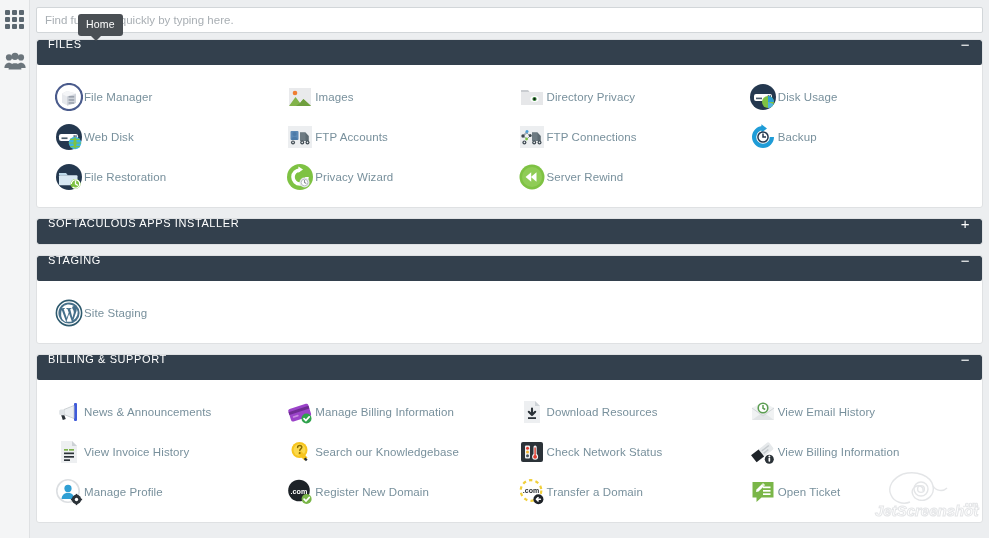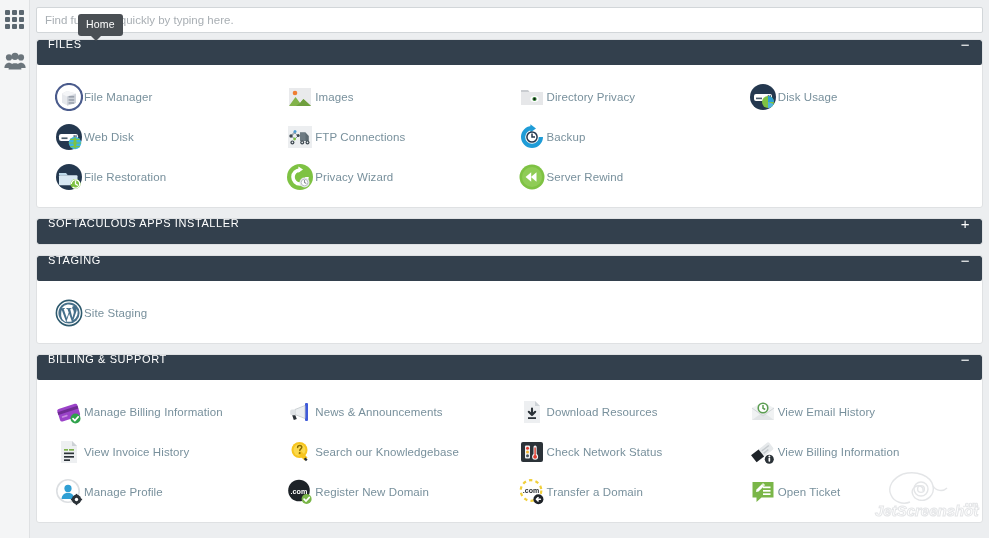--- a/index.html
+++ b/index.html
@@ -213,20 +213,39 @@
                     <rect x="4" y="11" width="19" height="7" rx="2.2" fill="#fff"></rect>
                     <circle cx="19.2" cy="13" r=".85" fill="#24384f"></circle>
                     <circle cx="21" cy="13" r=".85" fill="#24384f"></circle>
                     <rect x="6.5" y="14.4" width="6" height="1.7" fill="#4a5b6b"></rect>
                     <circle cx="20" cy="20" r="6.2" fill="#3eb5e6"></circle>
                     <path d="M20 13.8c2 2 2 10.4 0 12.4-2-2-2-10.4 0-12.4z" fill="#7ec243"></path>
                     <path d="M13.8 20h12.4M15.2 16.4h9.6M15.2 23.6h9.6" stroke="#7ec243" stroke-width="1.1" fill="none"></path>
                   </svg>
                 </span>
                 <span class="lbl">Web Disk</span>
+              </a>
+              <a class="cell">
+                <span class="ico">
+                  <svg viewBox="0 0 28 28">
+                    <rect x="2" y="3" width="24" height="22" fill="#eceef0"></rect>
+                    <rect x="4.5" y="8" width="8" height="9" rx="1" fill="#5b88b5"></rect>
+                    <circle cx="8.5" cy="11" r="2.1" fill="#4b7aa8"></circle>
+                    <path d="M5.4 17c0-2 1.4-3.2 3.1-3.2S11.6 15 11.6 17z" fill="#4b7aa8"></path>
+                    <path d="M14 9.5h5.5l3.3 3.6V18H14z" fill="#5d6a72"></path>
+                    <rect x="14" y="9.5" width="5.5" height="8.5" fill="#6d7a82"></rect>
+                    <circle cx="16.2" cy="19.4" r="2" fill="#3d4850"></circle>
+                    <circle cx="16.2" cy="19.4" r=".8" fill="#eceef0"></circle>
+                    <circle cx="21.5" cy="19.4" r="2" fill="#3d4850"></circle>
+                    <circle cx="21.5" cy="19.4" r=".8" fill="#eceef0"></circle>
+                    <circle cx="7" cy="19.4" r="2" fill="#3d4850"></circle>
+                    <circle cx="7" cy="19.4" r=".8" fill="#eceef0"></circle>
+                  </svg>
+                </span>
+                <span class="lbl">FTP Accounts</span>
               </a>
               <a class="cell">
                 <span class="ico">
                   <svg viewBox="0 0 28 28">
                     <rect x="2" y="3" width="24" height="22" fill="#eceef0"></rect>
                     <g stroke="#8c9aa5" stroke-width="1" fill="none">
                       <path d="M5 13l4-3 3 3-3 3z"></path>
                       <path d="M5 13L9 8M9 10l3 3"></path>
                     </g>
                     <circle cx="5" cy="13" r="1.7" fill="#3d4850"></circle>
@@ -327,42 +346,42 @@
         <div class="panel">
           <div class="panel-head">
             <span class="ttl">BILLING &amp; SUPPORT</span>
             <span class="toggle">−</span>
           </div>
           <div class="panel-body">
             <div class="row">
               <a class="cell">
                 <span class="ico">
                   <svg viewBox="0 0 28 28">
+                    <rect x="19" y="5" width="3" height="18" rx="1" fill="#3f5bd9"></rect>
+                    <path d="M19 7.5l-10 4v5l10 4z" fill="#eceff1"></path>
+                    <path d="M19 7.5l-10 4v5l10 4z" fill="none" stroke="#c3c8cc" stroke-width=".8"></path>
+                    <path d="M9 11.5H5.8a1.6 1.6 0 0 0-1.6 1.6v2.3c0 .9.7 1.6 1.6 1.6H9z" fill="#dfe3e6"></path>
+                    <path d="M6.2 17.2l1.6 4.8 3-1-1.5-3.8z" fill="#2b3238"></path>
+                  </svg>
+                </span>
+                <span class="lbl">News &amp; Announcements</span>
+              </a>
+              <a class="cell">
+                <span class="ico">
+                  <svg viewBox="0 0 28 28">
                     <g transform="rotate(-18 14 14)">
                       <rect x="3" y="8" width="21" height="13" rx="2" fill="#9b43c9"></rect>
                       <rect x="3" y="10.6" width="21" height="3" fill="#6e2c92"></rect>
                       <rect x="5.6" y="16" width="6" height="1.6" rx=".7" fill="#c78ee0"></rect>
                     </g>
                     <circle cx="20.5" cy="20.5" r="5" fill="#2fa24c"></circle>
                     <path d="M18 20.6l1.9 1.9 3.3-3.6" stroke="#fff" stroke-width="1.7" fill="none" stroke-linecap="round"></path>
                   </svg>
                 </span>
                 <span class="lbl">Manage Billing Information</span>
-              </a>
-              <a class="cell">
-                <span class="ico">
-                  <svg viewBox="0 0 28 28">
-                    <rect x="19" y="5" width="3" height="18" rx="1" fill="#3f5bd9"></rect>
-                    <path d="M19 7.5l-10 4v5l10 4z" fill="#eceff1"></path>
-                    <path d="M19 7.5l-10 4v5l10 4z" fill="none" stroke="#c3c8cc" stroke-width=".8"></path>
-                    <path d="M9 11.5H5.8a1.6 1.6 0 0 0-1.6 1.6v2.3c0 .9.7 1.6 1.6 1.6H9z" fill="#dfe3e6"></path>
-                    <path d="M6.2 17.2l1.6 4.8 3-1-1.5-3.8z" fill="#2b3238"></path>
-                  </svg>
-                </span>
-                <span class="lbl">News &amp; Announcements</span>
               </a>
               <a class="cell">
                 <span class="ico">
                   <svg viewBox="0 0 28 28">
                     <path d="M6 3h11l5 5v17H6z" fill="#edeff1"></path>
                     <path d="M17 3l5 5h-5z" fill="#cdd2d6"></path>
                     <path d="M14 10.5v6.5m0 0l-3.2-3.2M14 17l3.2-3.2" stroke="#2b3238" stroke-width="2.1" fill="none" stroke-linecap="round" stroke-linejoin="round"></path>
                     <rect x="10" y="19.2" width="8" height="1.8" fill="#2b3238"></rect>
                   </svg>
                 </span>

